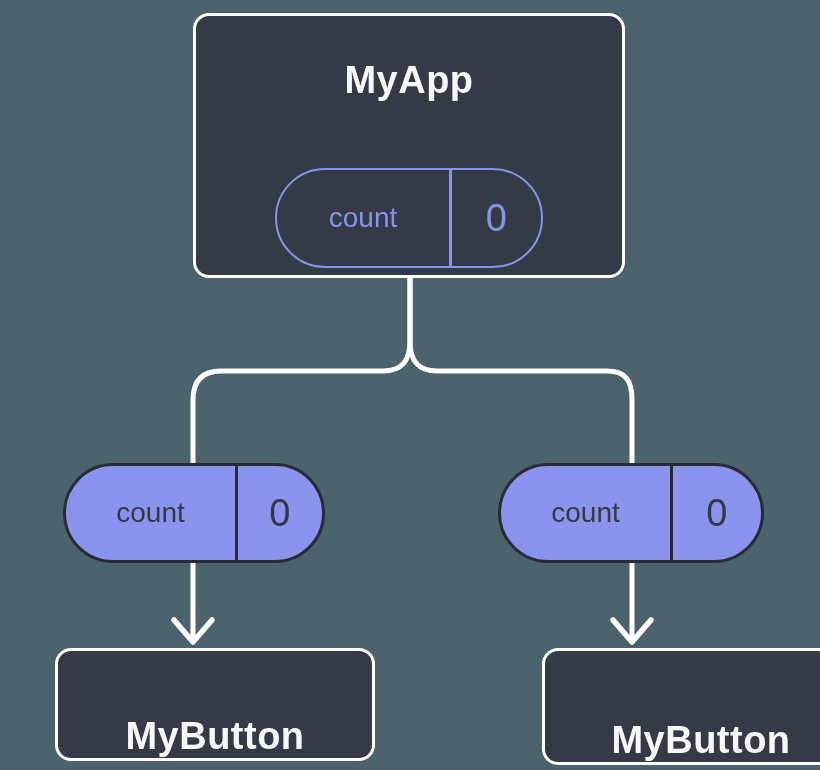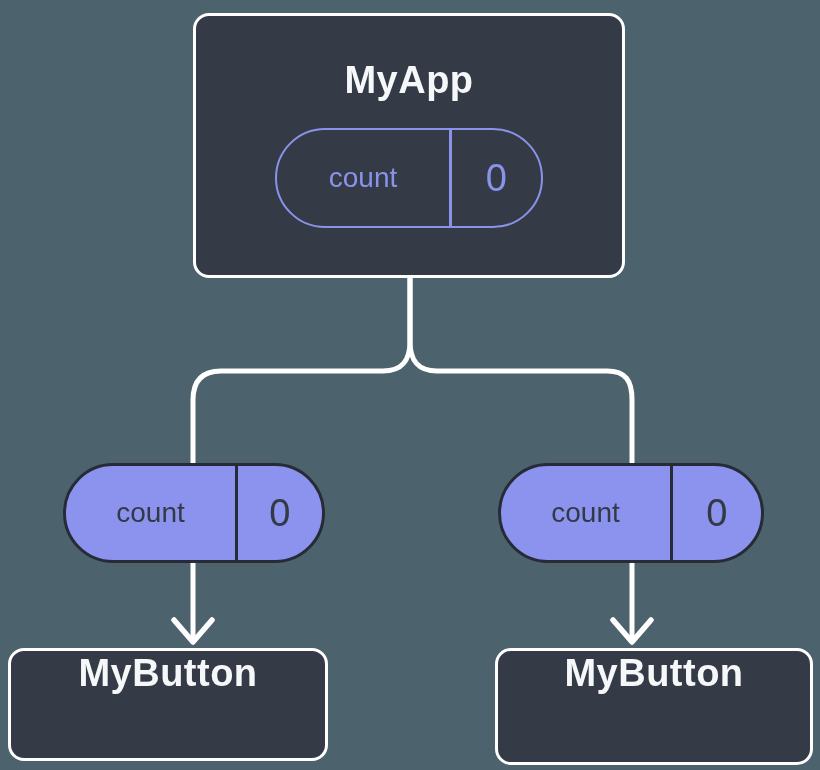--- a/index.html
+++ b/index.html
@@ -19,20 +19,21 @@
     width: 820px; height: 770px;
     display: block;
   }
 
   .node {
     position: absolute;
     background: #343b47;
     border: 3.5px solid #ffffff;
     border-radius: 16px;
     box-sizing: border-box;
+    gap: 40px;
   }
 
   .node-root {
     left: 193px; top: 13px;
     width: 432px; height: 265px;
     display: flex;
     flex-direction: column;
     align-items: center;
   }
 
@@ -89,26 +90,27 @@
     color: #333945;
   }
   .pill-filled .pill-key { width: 169px; }
   .pill-filled .pill-sep { width: 2.5px; background: #262b35; }
 
   .pill-left  { left: 63px;  top: 463px; width: 262px; }
   .pill-right { left: 498px; top: 463px; width: 266px; }
 
   .node-child {
     display: flex;
-    align-items: flex-start;
+    align-items: flex-end;
     justify-content: center;
     color: #f6f7f9;
     font-size: 38px;
     font-weight: 600;
     letter-spacing: 0.5px;
+    margin-left: 47px;
   }
   .node-child-left  { left: 8px;   top: 648px; width: 320px; height: 113px; }
   .node-child-right { left: 495px; top: 648px; width: 318px; height: 117px; }
 </style>
 </head>
 <body>
 
 <div class="canvas">
 
   <svg class="connectors" viewBox="0 0 820 770" xmlns="http://www.w3.org/2000/svg" fill="none" stroke="#ffffff" stroke-width="5">

